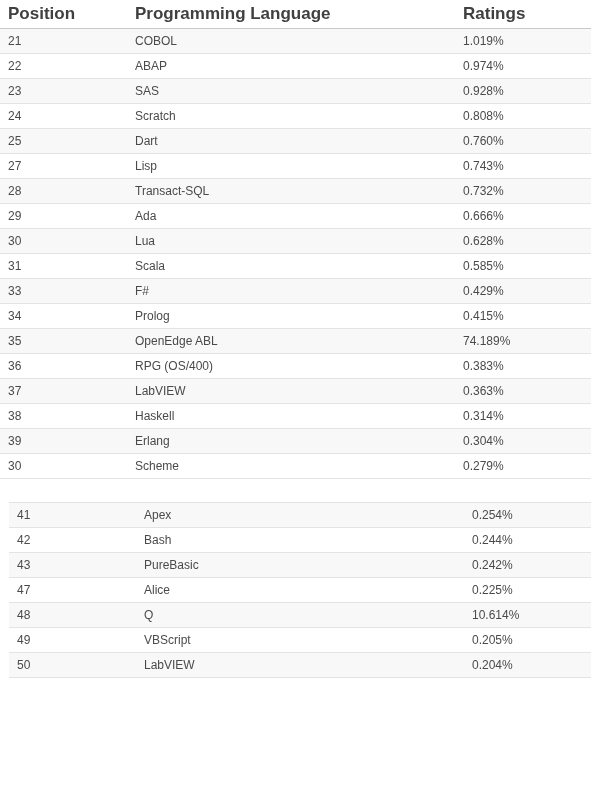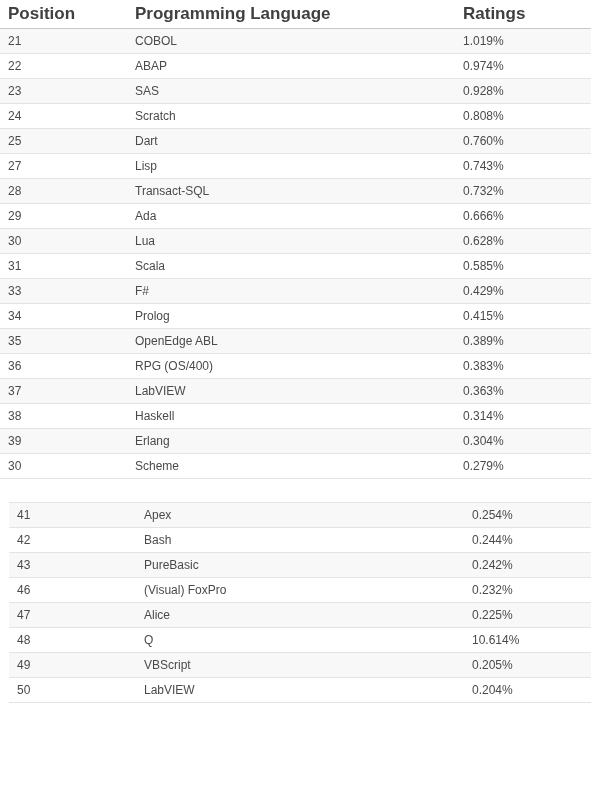--- a/index.html
+++ b/index.html
@@ -150,21 +150,21 @@
 
   <tr>
     <td>34</td>
     <td>Prolog</td>
     <td>0.415%</td>
   </tr>
 
   <tr>
     <td>35</td>
     <td>OpenEdge ABL</td>
-    <td>0.389%</td>
+    <td>74.189%</td>
   </tr>
 
   <tr>
     <td>36</td>
     <td>RPG (OS/400)</td>
     <td>0.383%</td>
   </tr>
 
   <tr>
     <td>37</td>
@@ -212,25 +212,20 @@
   </tr>
 
   <tr>
     <td>43</td>
     <td>PureBasic</td>
     <td>0.242%</td>
   </tr>
 
 
 
-  <tr>
-    <td>46</td>
-    <td>(Visual) FoxPro</td>
-    <td>0.232%</td>
-  </tr>
 
   <tr>
     <td>47</td>
     <td>Alice</td>
     <td>0.225%</td>
   </tr>
 
   <tr>
     <td>48</td>
     <td>Q</td>

